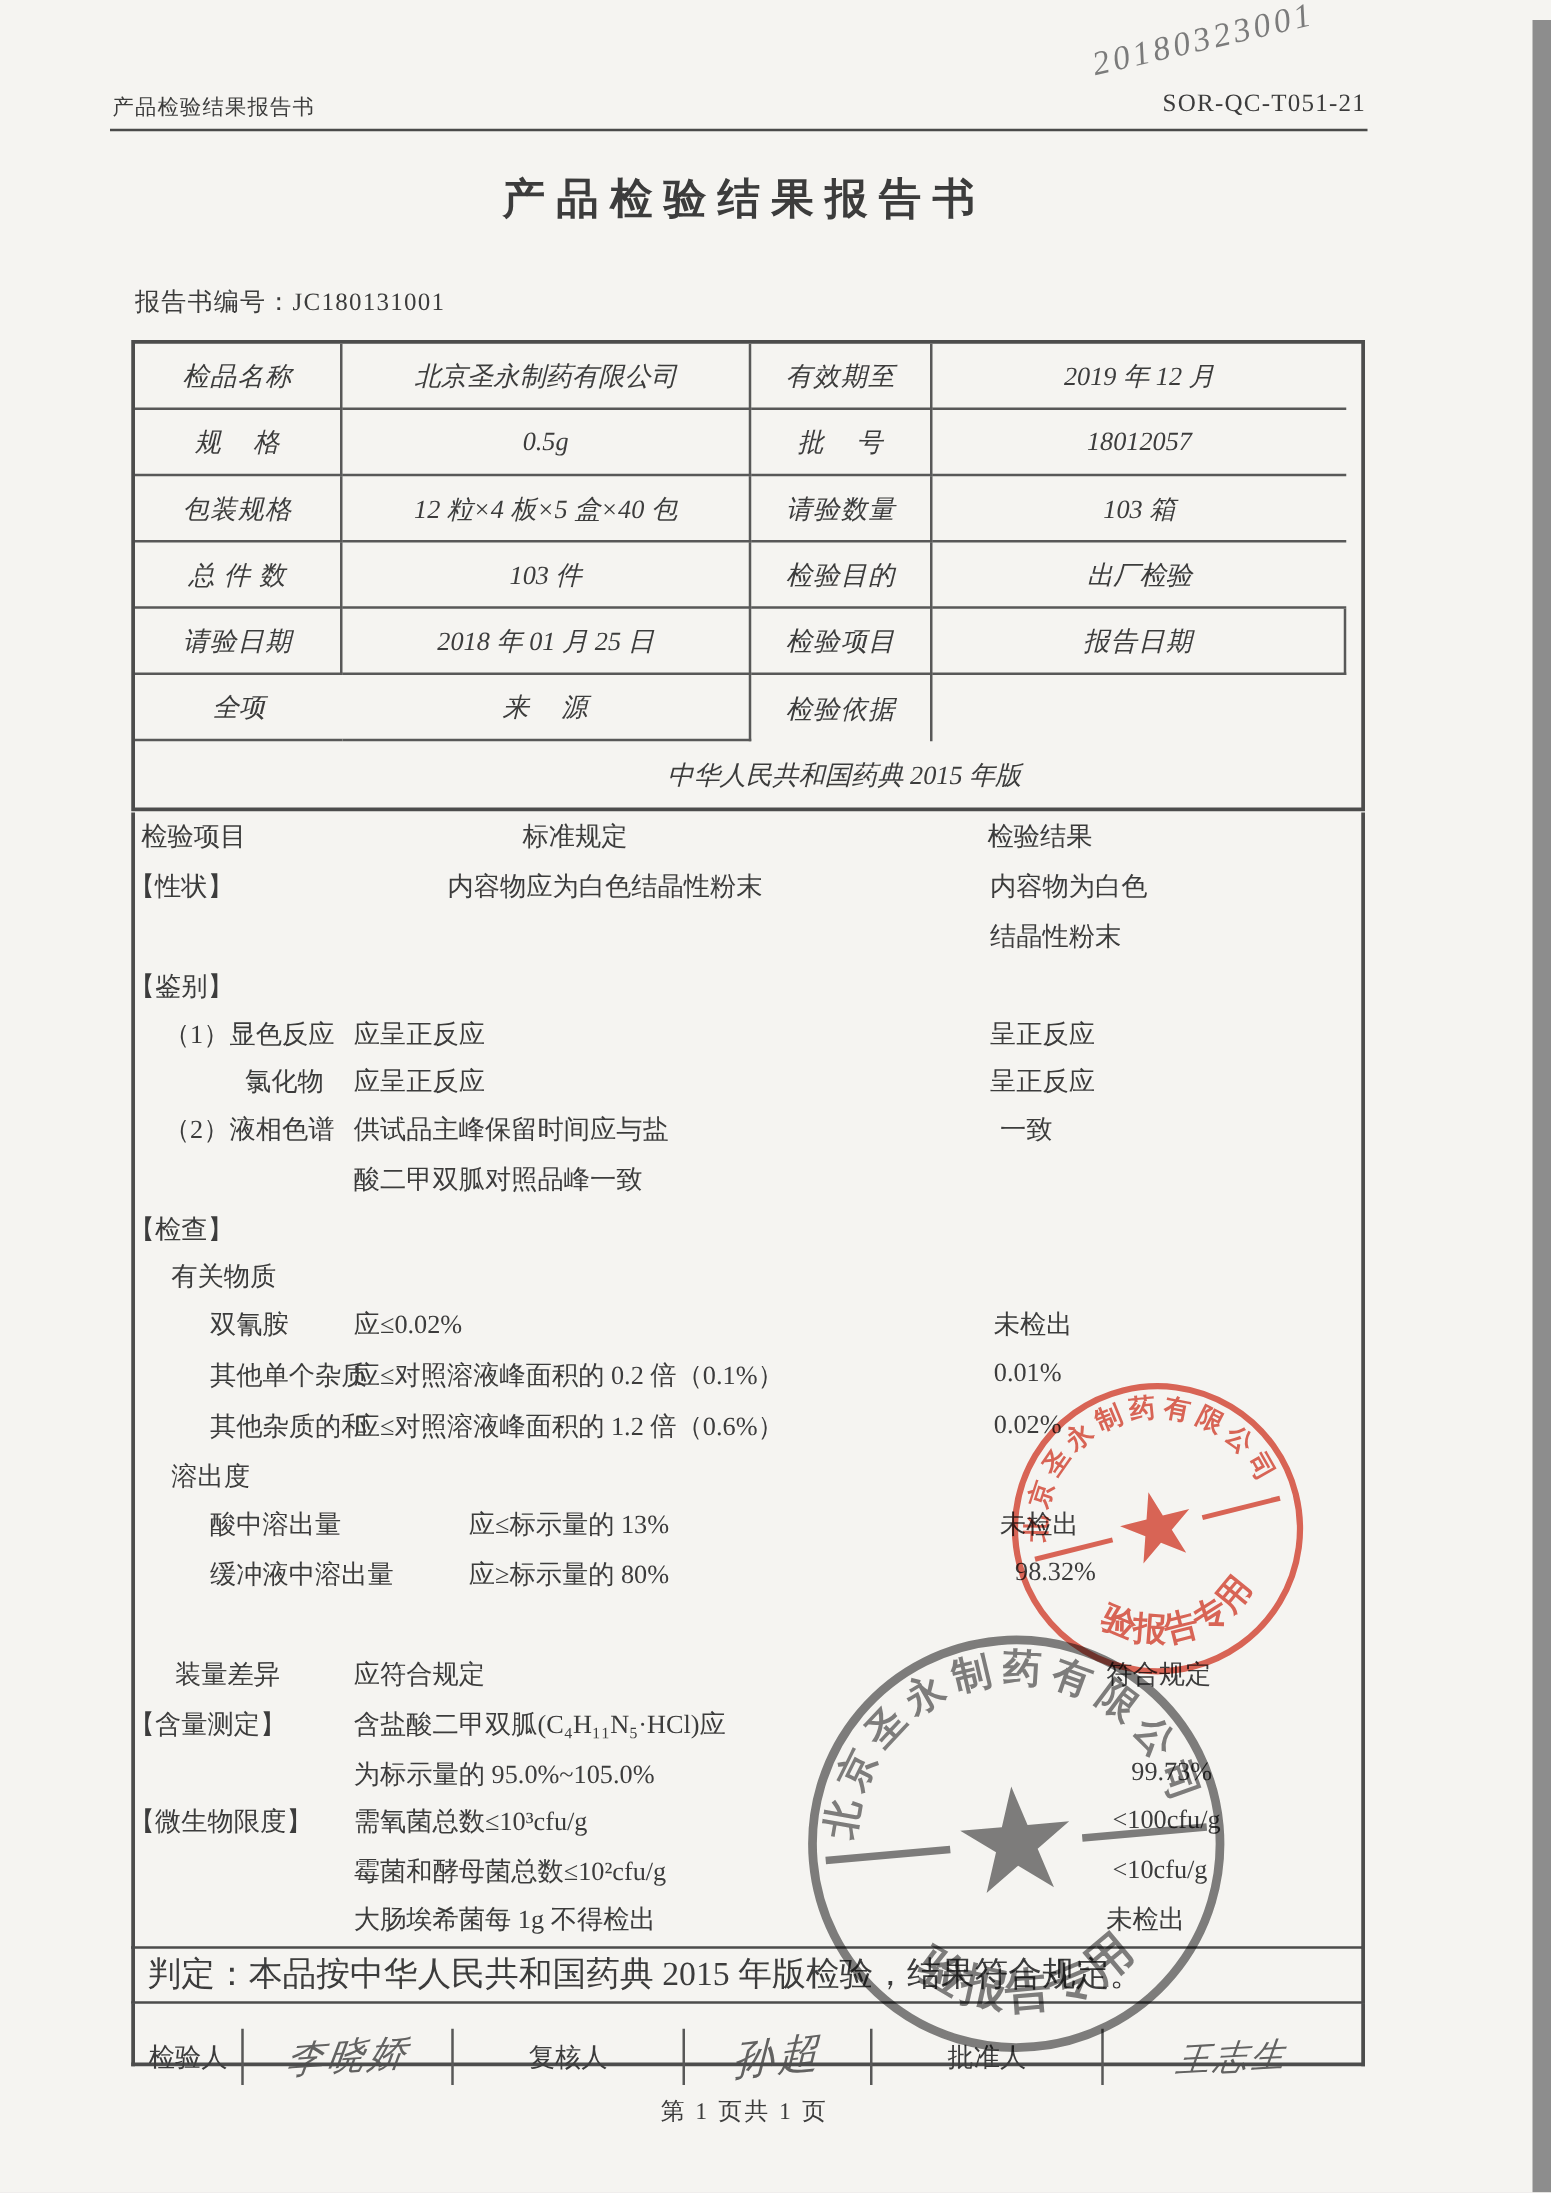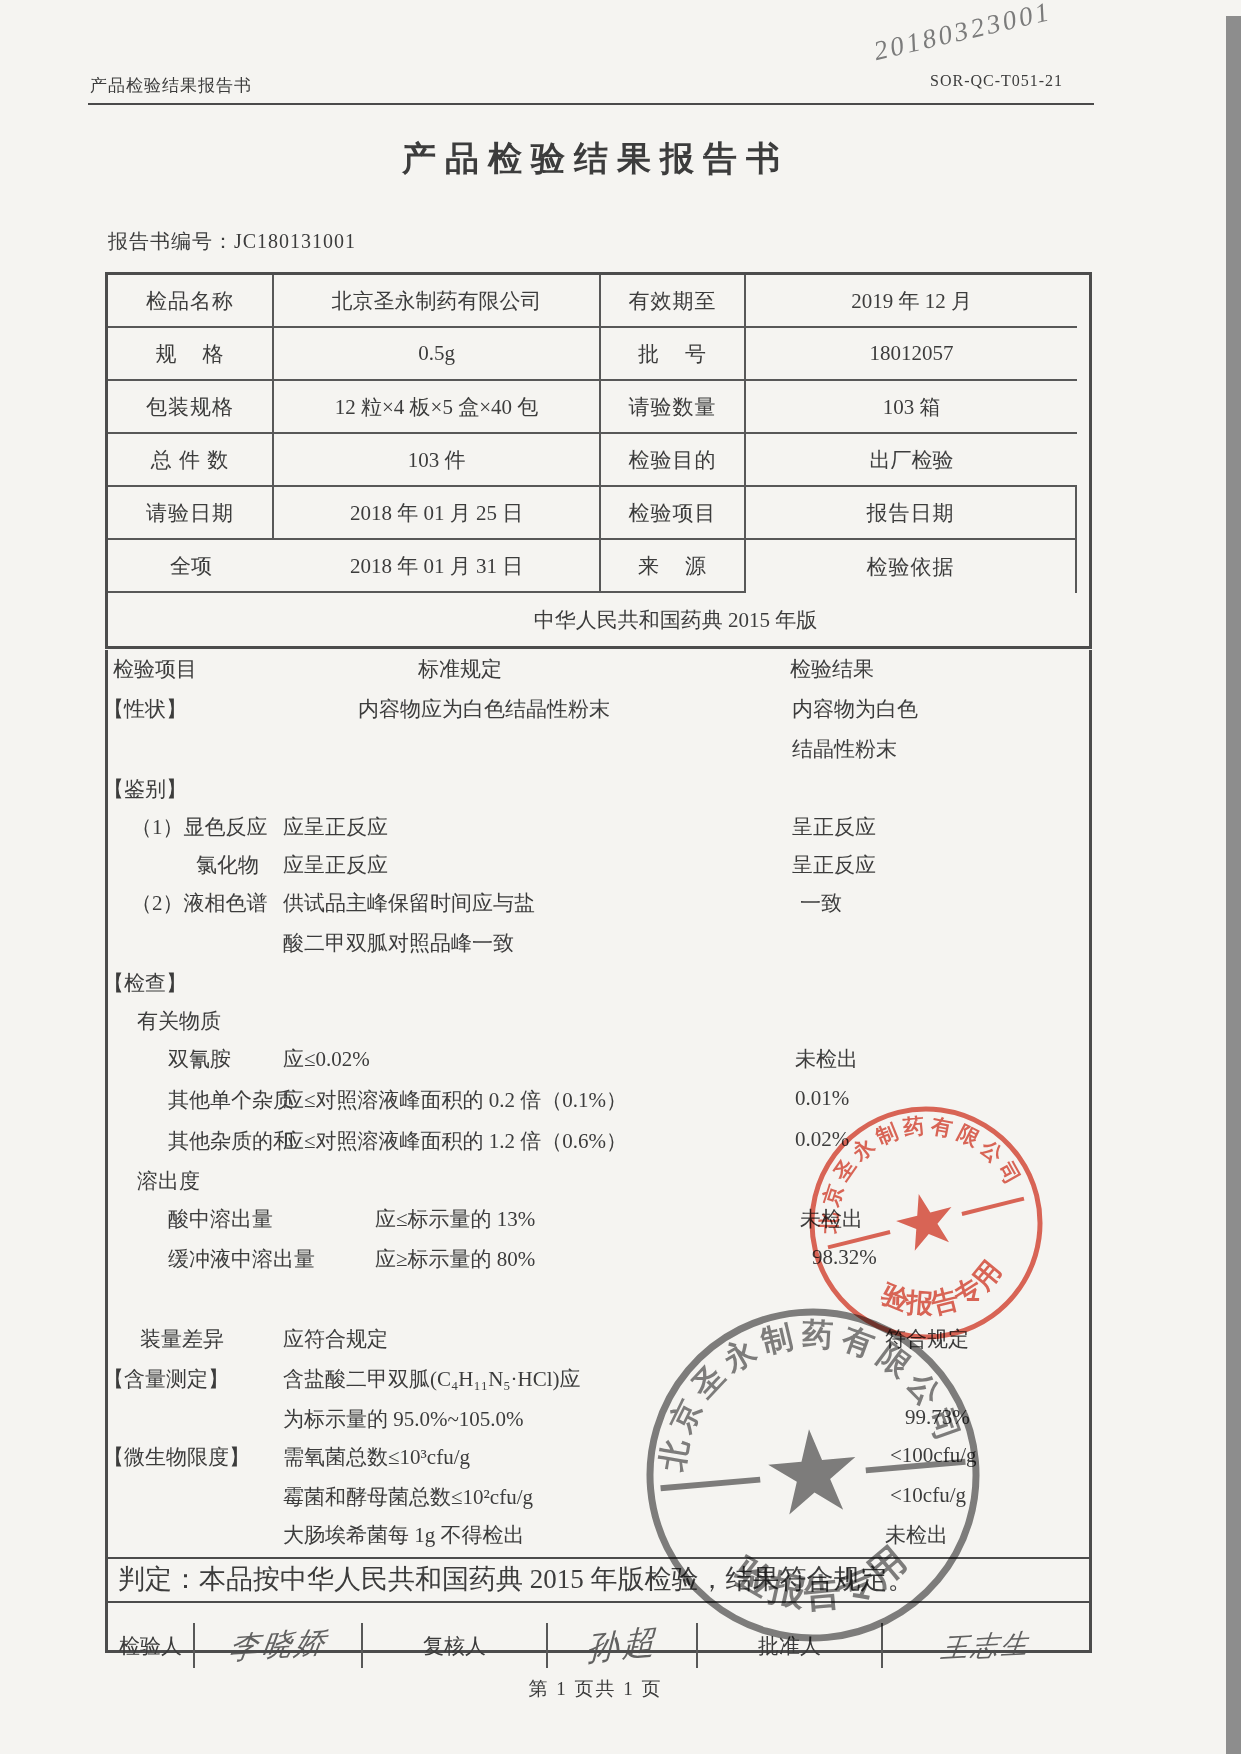--- a/index.html
+++ b/index.html
@@ -1,31 +1,31 @@
 <!DOCTYPE html>
 <html><head>
 <meta charset="utf-8">
 <style>
   html,body{margin:0;padding:0;background:#e9e8e5;}
   .page{position:relative;width:1241px;height:1754px;background:#f5f4f1;overflow:hidden;
         font-family:"Liberation Serif","DejaVu Serif",serif;color:#3c3c3c;}
   .abs{position:absolute;}
   
   .hdr-left{left:90px;top:74px;font-size:17px;letter-spacing:1px;}
-  .hdr-right{left:930px;top:72px;font-size:16px;letter-spacing:1px;}
+  .hdr-right{left:930px;top:72px;font-size:20px;letter-spacing:1px;}
   .hdr-rule{left:88px;top:103px;width:1006px;height:2px;background:#4a4a4a;}
   .hand-num{left:872px;top:16px;font-size:27px;color:#7b7b7b;font-style:italic;
             letter-spacing:3px;transform:rotate(-13deg);white-space:nowrap;}
   .doc-title{left:105px;top:136px;width:981px;text-align:center;font-size:34px;
              font-weight:bold;letter-spacing:9px;}
   .report-no{left:108px;top:228px;font-size:20px;letter-spacing:1px;}
   
   .info-table{left:105px;top:272px;width:981px;border:3px solid #4c4c4c;background:transparent;
               display:grid;grid-template-columns:166px 327px 145px 331px;grid-auto-rows:53px;
-              font-size:21px;}
+              font-size:21px;font-style:italic;}
   .cell{border-right:2px solid #585858;border-bottom:2px solid #585858;
         display:flex;align-items:center;justify-content:center;text-align:center;
         white-space:pre;overflow:hidden;}
   .cell.last-col{border-right:none;}
   .cell.lbl{letter-spacing:1px;}
   .cell.span3{grid-column:2 / 5;border-right:none;}
   .cell.bottom{border-bottom:none;}
   
   .results-box{left:105px;top:650px;width:981px;height:907px;border-left:3px solid #4c4c4c;
                border-right:3px solid #4c4c4c;border-bottom:2px solid #4c4c4c;}
@@ -89,21 +89,20 @@
     <div class="cell">103 件</div>
     <div class="cell lbl">检验目的</div>
     <div class="cell last-col">出厂检验</div>
 
     <div class="cell lbl">请验日期</div>
     <div class="cell">2018 年 01 月 25 日</div>
     <div class="cell lbl">检验项目</div>
     <div class="cell lbl">报告日期</div>
 
     <div class="cell last-col">全项</div>
-    <div class="cell">2018 年 01 月 31 日</div>
     <div class="cell lbl">来    源</div>
 
     <div class="cell lbl bottom">检验依据</div>
     <div class="cell span3 bottom">中华人民共和国药典 2015 年版</div>
   </div>
 
   <div class="abs results-box"></div>
 
   <div class="rline" style="top:655px">
     <span style="left:113px">检验项目</span>

